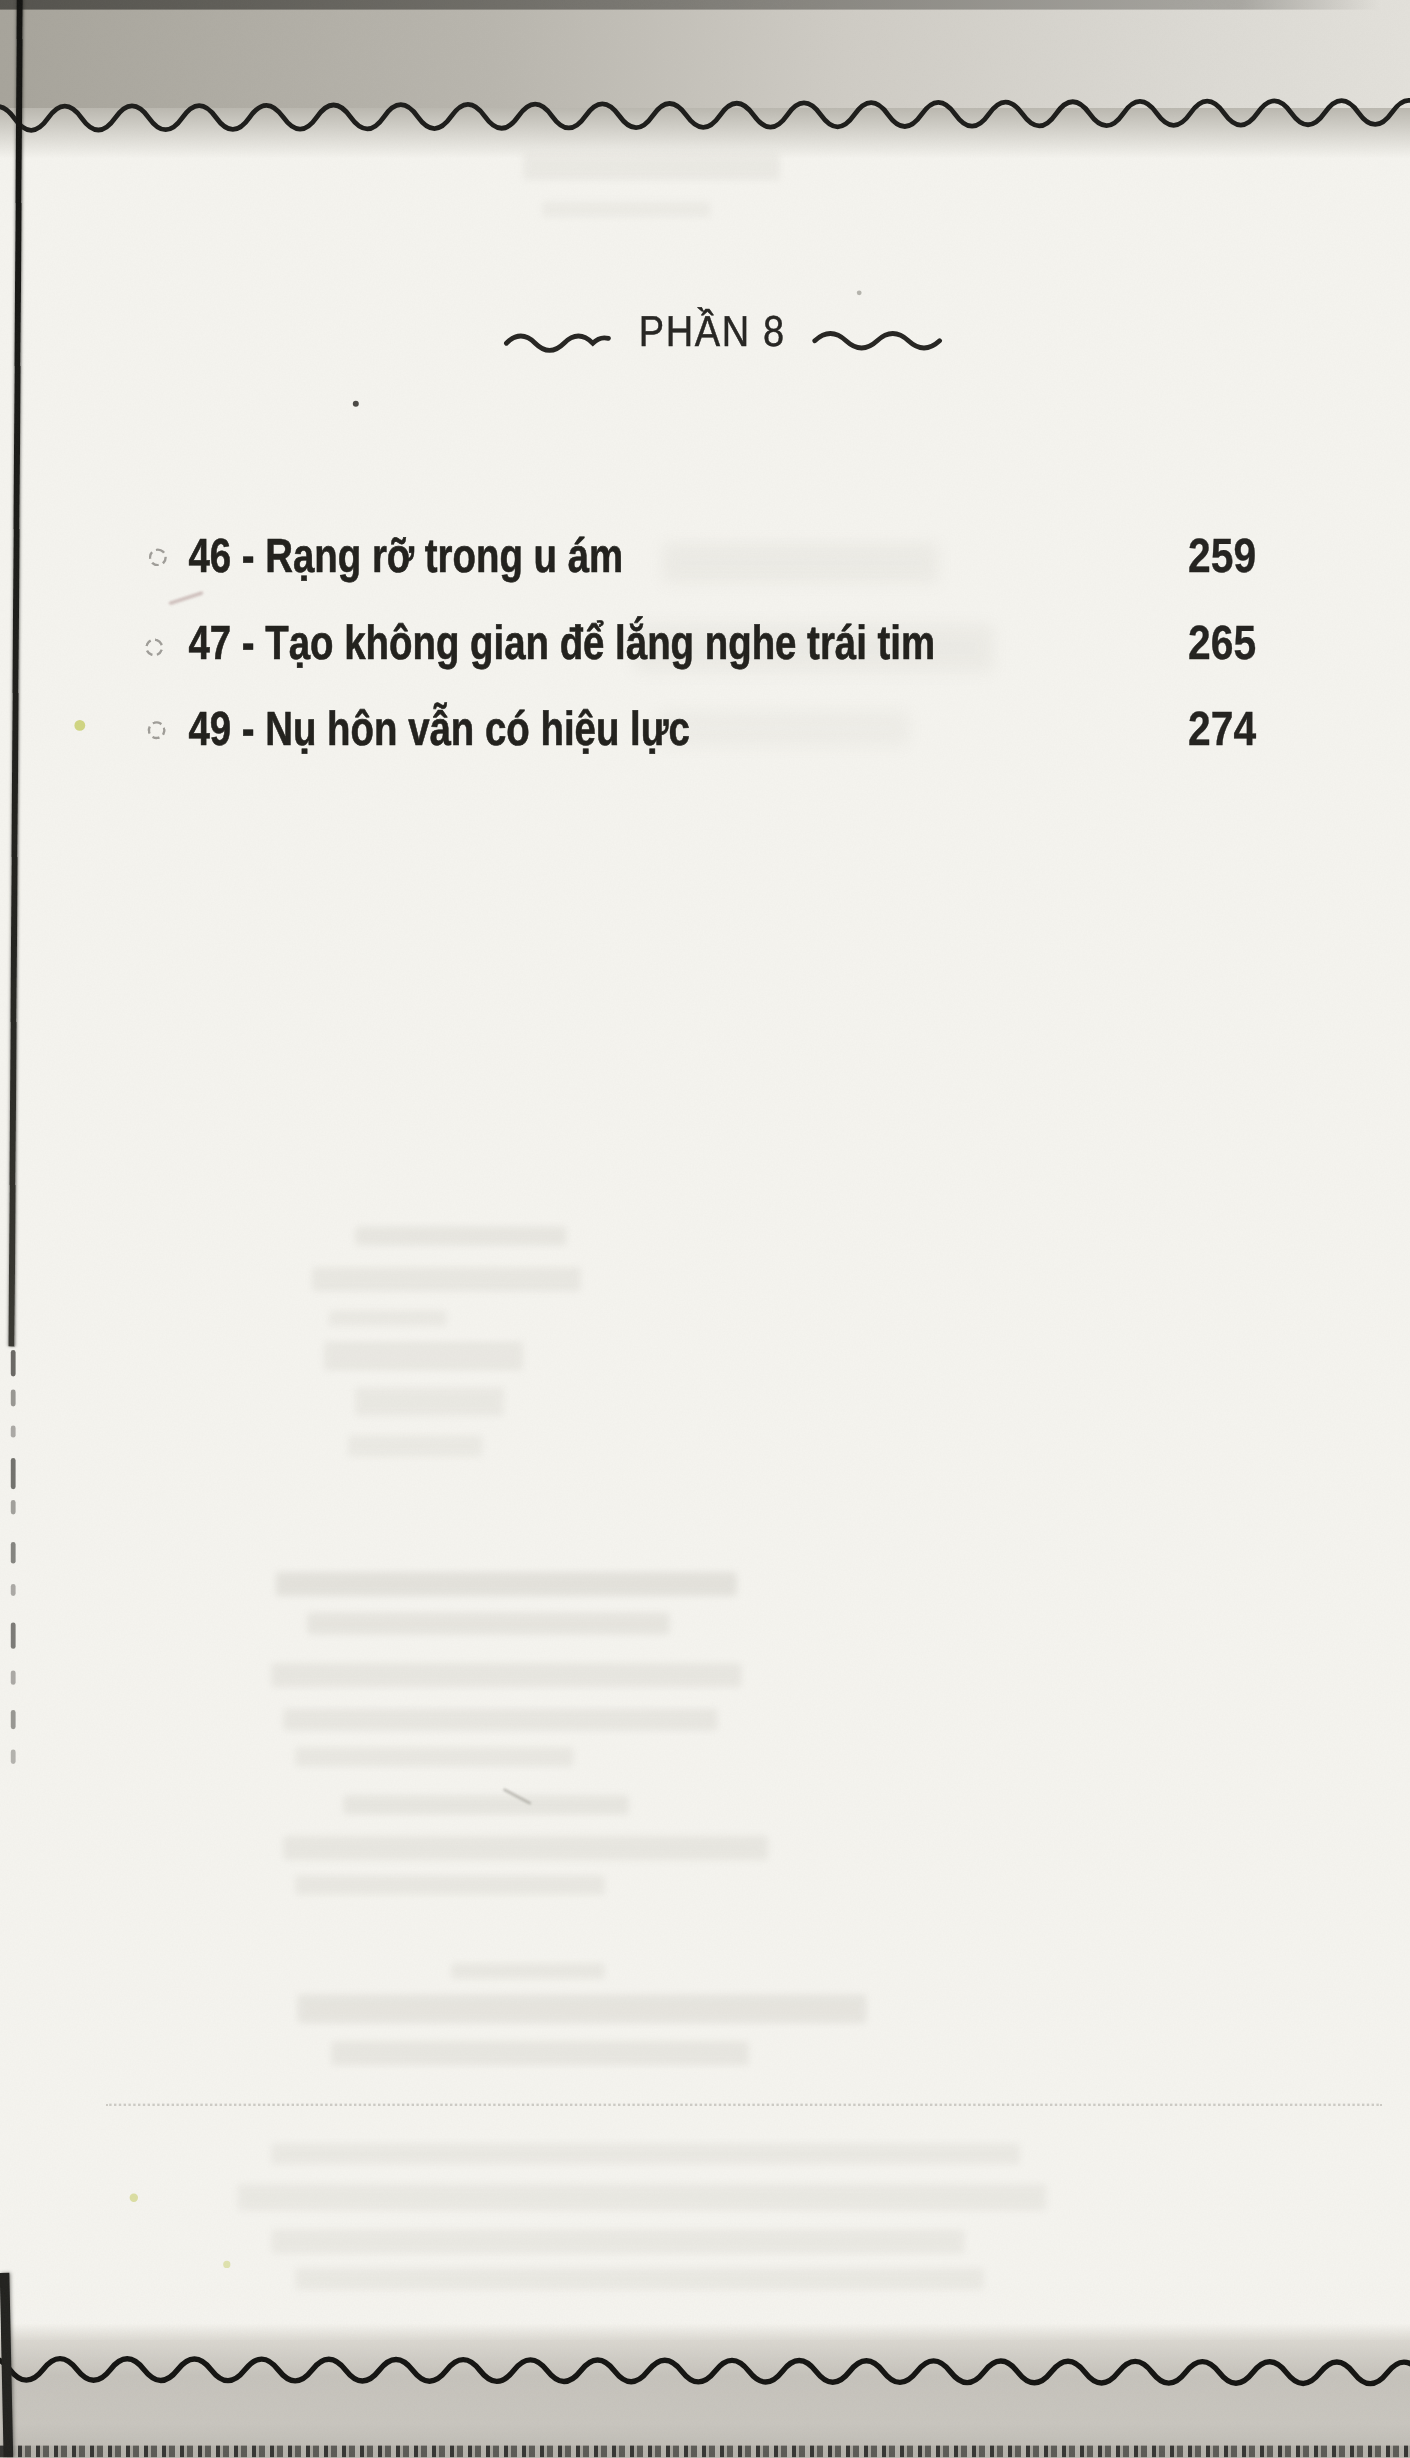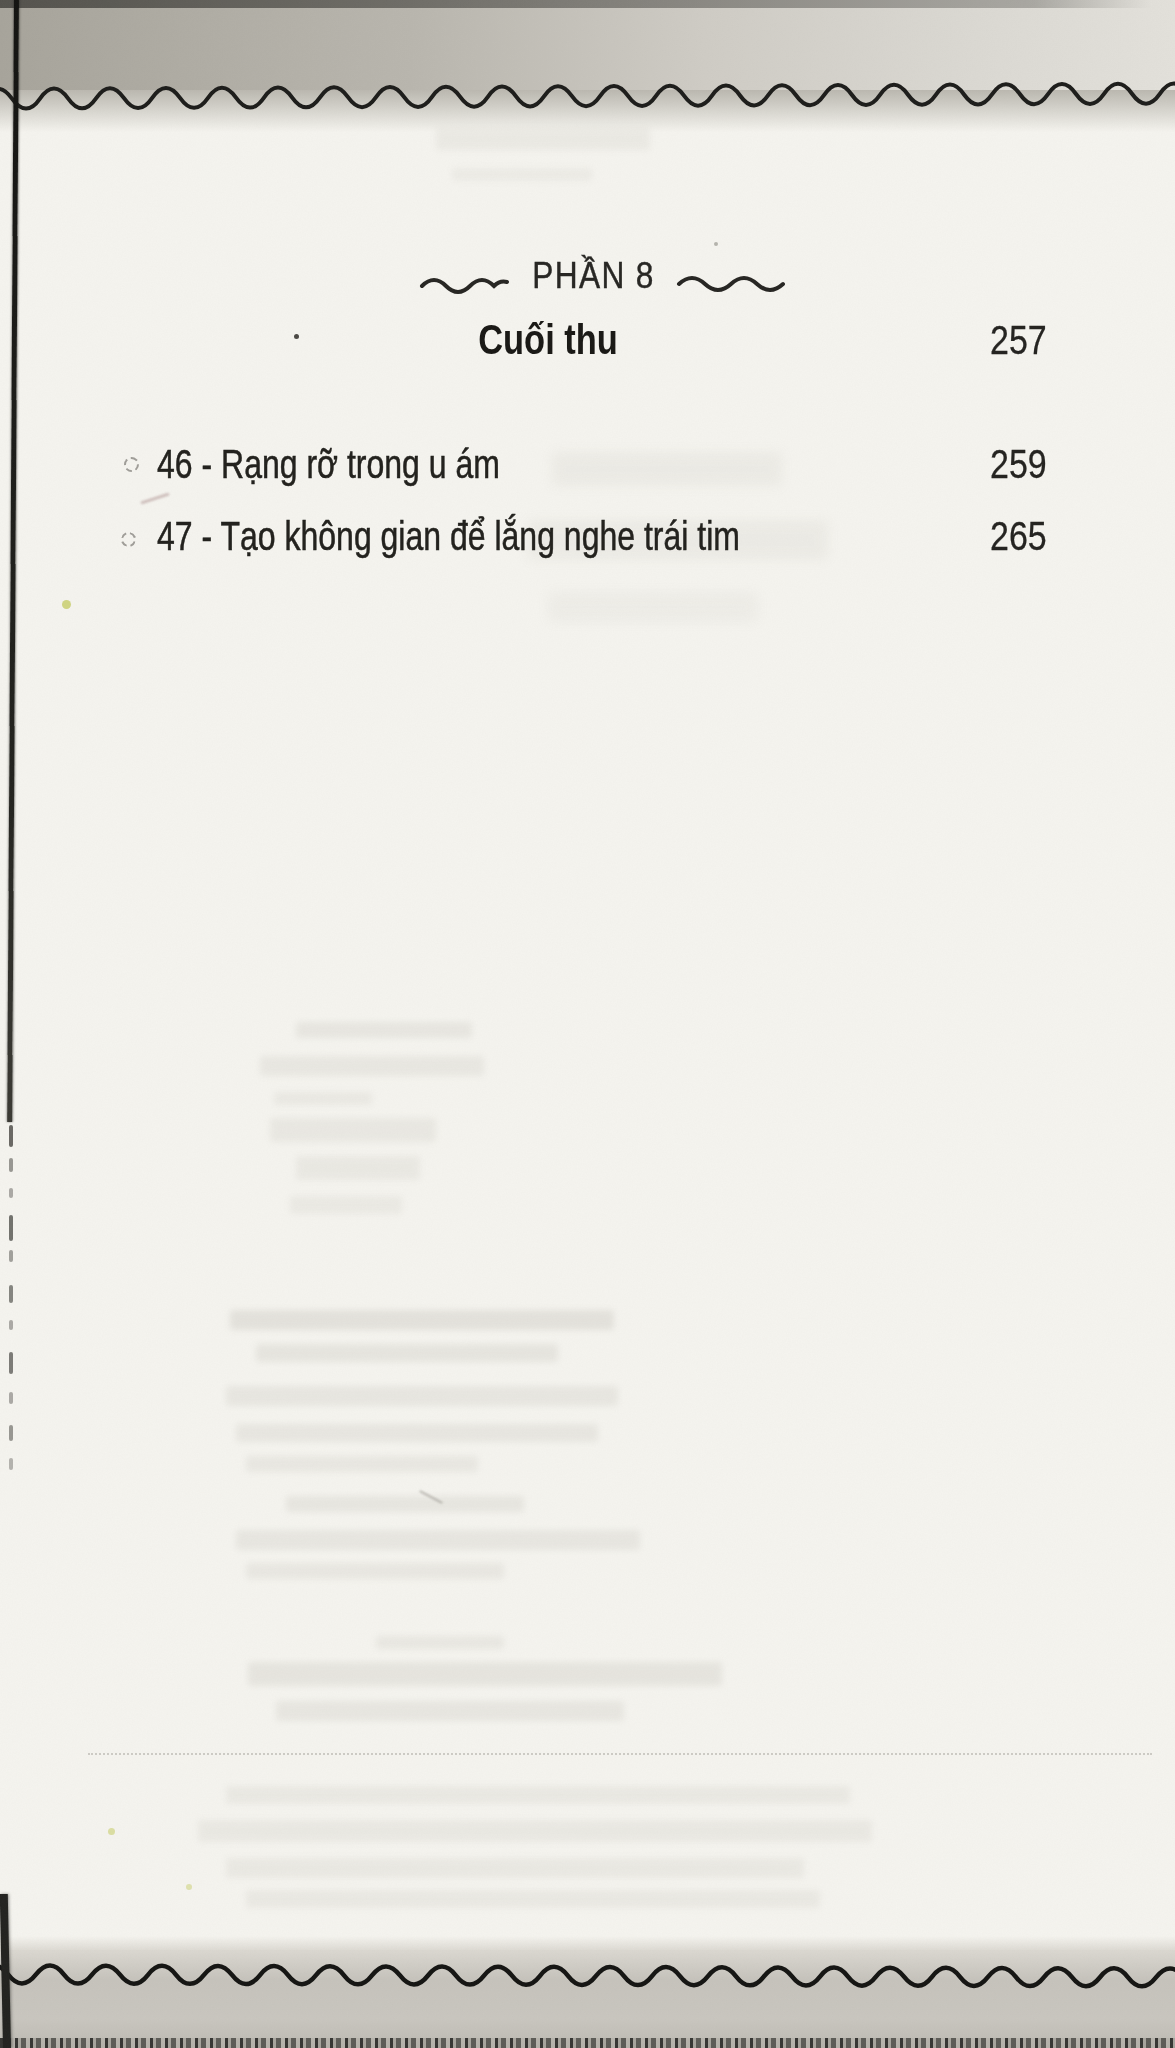--- a/index.html
+++ b/index.html
@@ -43,21 +43,21 @@
   .part-header{position:absolute;top:254px;left:0;right:0;height:44px;
     display:flex;align-items:center;justify-content:center;gap:13px;padding-left:10px;margin-left:24px;}
   .part-label{font-size:36px;letter-spacing:1.5px;transform:scaleX(.88);
     -webkit-text-stroke:.4px #262522;color:#262522;white-space:nowrap;}
   .squiggle{margin-top:15px;flex:0 0 auto;}
   .title-row{position:absolute;left:100px;top:316px;width:947px;height:48px;}
   .part-title{position:absolute;left:448px;top:0;line-height:48px;font-weight:700;font-size:42px;
     transform:translateX(-50%) scaleX(.82);white-space:nowrap;color:#181714;}
   .pagenum{position:absolute;right:0;top:0;line-height:48px;font-size:40px;
     transform:scaleX(.85);transform-origin:right center;color:#23221f;-webkit-text-stroke:.3px #23221f;}
-  .toc{position:absolute;left:100px;top:428px;width:947px;}
+  .toc{position:absolute;left:100px;top:428px;width:947px;font-weight:bold;}
   .toc-row{position:relative;height:72px;display:flex;align-items:center;}
   .bullet{flex:0 0 auto;width:15px;height:15px;margin-left:24px;box-sizing:border-box;
     border:2px dashed rgba(138,136,130,.8);border-radius:50%;}
   .toc-row:nth-child(2) .bullet{transform:translate(-3px,3px) rotate(20deg);}
   .toc-row:nth-child(3) .bullet{transform:translate(-1px,0) rotate(-15deg);}
   .toc-row:nth-child(4) .bullet{transform:translate(-4px,2px) rotate(40deg);}
   .toc-row:nth-child(5) .bullet{transform:translate(-2px,-2px) rotate(10deg);}
   .toc-row:nth-child(6) .bullet{transform:translate(-3px,1px) rotate(-30deg);}
   .toc-row:nth-child(7) .bullet{transform:translate(0,2px) rotate(55deg);}
   .toc-label{flex:1 1 auto;margin-left:18px;font-size:40px;white-space:nowrap;
@@ -138,35 +138,36 @@
   <div class="part-header">
     <svg class="squiggle" width="92" height="24" viewBox="0 0 92 24">
       <path fill="none" stroke="#262522" stroke-width="4" stroke-linecap="round" d="M3 14 q12 -12 24 0 t24 0 t24 0 q6 -6 13 -4"></path>
     </svg>
     <span class="part-label">PHẦN 8</span>
     <svg class="squiggle" width="114" height="24" viewBox="0 0 114 24">
       <path fill="none" stroke="#262522" stroke-width="4" stroke-linecap="round" d="M3 12 q13 -12 26 0 t26 0 t26 0 t26 0"></path>
     </svg>
   </div>
 
-  <div class="title-row">
-    <span class="part-title">Cuối thu</span>
-    <span class="pagenum">257</span>
-  </div>
 
   <div class="toc">
     <div class="toc-row">
       <span class="bullet"></span>
       <span class="toc-label">46 - Rạng rỡ trong u ám</span>
       <span class="toc-page">259</span>
     </div>
     <div class="toc-row">
       <span class="bullet"></span>
       <span class="toc-label">47 - Tạo không gian để lắng nghe trái tim</span>
       <span class="toc-page">265</span>
+    </div>
+    <div class="toc-row">
+      <span class="bullet"></span>
+      <span class="toc-label">49 - Nụ hôn vẫn có hiệu lực</span>
+      <span class="toc-page">274</span>
     </div>
   </div>
 
   <svg class="noise" width="1175" height="2048">
     <filter id="grain">
       <feTurbulence type="fractalNoise" baseFrequency="0.8" numOctaves="2" stitchTiles="stitch"></feTurbulence>
       <feColorMatrix type="matrix" values="0 0 0 0 0.35 0 0 0 0 0.34 0 0 0 0 0.31 0 0 0 0.6 0"></feColorMatrix>
     </filter>
     <rect width="100%" height="100%" filter="url(#grain)"></rect>
   </svg>

